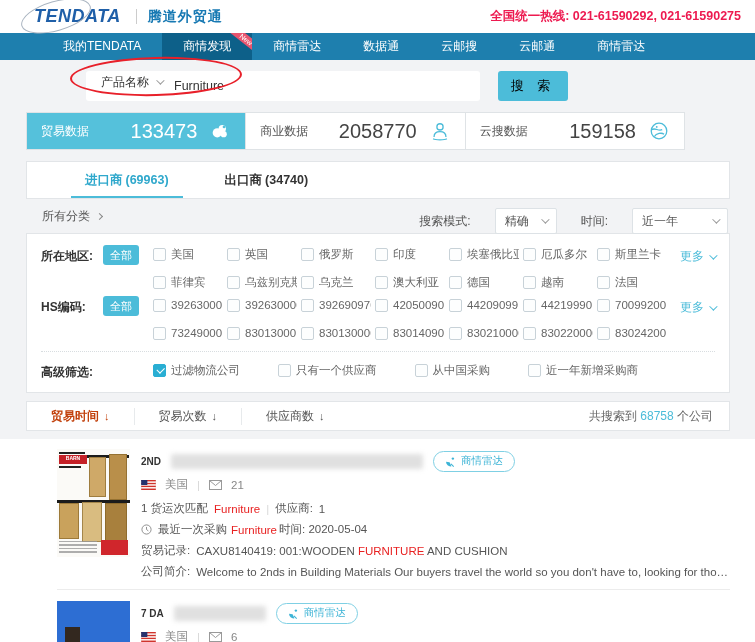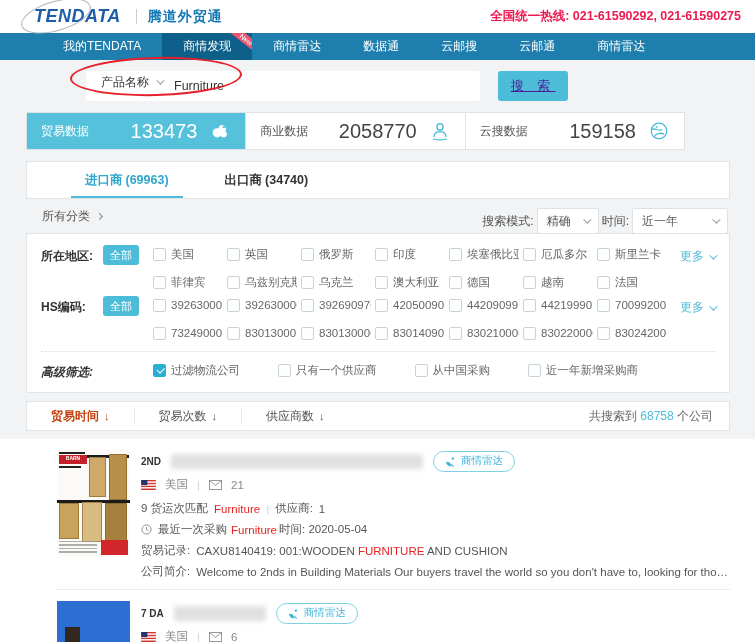--- a/index.html
+++ b/index.html
@@ -26,21 +26,21 @@
 
 .gray-wrap { background:#f2f3f5; padding:0 25px 8px 26px; }
 
 
 .search-section { display:flex; padding:11px 0 11px 60px; position:relative; }
 .search-bar { width:394px; height:30px; background:#fff; border-radius:3px; display:flex; align-items:center; }
 .search-cat { display:flex; align-items:center; gap:7px; padding:0 12px 8px 15px; font-size:12px; color:#333; cursor:pointer; }
 .chev { width:6px; height:6px; border-right:1.5px solid #999; border-bottom:1.5px solid #999; transform:rotate(45deg) translateY(-2px); display:inline-block; }
 .chev.teal { border-color:#4cbcd9; }
 .search-input { flex:1; border:none; outline:none; background:transparent; font-size:12.5px; color:#333; font-family:inherit; }
-.search-btn { margin-left:18px; width:70px; height:30px; background:#4cbcd9; color:#4c1d95; font-size:13px; border:none; border-radius:3px; letter-spacing:5px; cursor:pointer;text-decoration:underline; }
+.search-btn { margin-left:18px; width:70px; height:30px; background:#4cbcd9; color:#000000; font-size:13px; border:none; border-radius:3px; letter-spacing:5px; cursor:pointer; }
 .red-ellipse { position:absolute; left:44px; top:-3px; width:172px; height:39px; border:2.5px solid #e8202a; border-radius:50%; transform:rotate(-1.5deg); pointer-events:none; z-index:5; }
 
 
 .stats { width:659px; height:38px; display:flex; background:#fff; border:1px solid #dfe3e6; }
 .stat { flex:1; display:flex; align-items:center; padding:0 14px; border-right:1px solid #dfe3e6; cursor:pointer; }
 .stat:last-child { border-right:none; }
 .s-label { font-size:12px; color:#555; }
 .s-value { margin-left:auto; font-size:20px; color:#444; margin-right:12px; }
 .stat.active { background:#55c1db; }
 .stat.active .s-label, .stat.active .s-value { color:#fff; }
@@ -49,21 +49,21 @@
 .tabs-panel { margin-top:11px; background:#fff; border:1px solid #e2e5e8; height:38px; display:flex; padding-left:58px; gap:56px; }
 .tab { font-size:12.5px; font-weight:bold; color:#333; line-height:36px; position:relative; cursor:pointer; white-space:nowrap; }
 .tab .tab-count { font-weight:bold; margin-left:3px; }
 .tab.active { color:#2fa8cc; }
 .tab.active::after { content:""; position:absolute; left:-14px; right:-14px; bottom:0; height:2px; background:#4cbcd9; }
 
 
 .toolbar { height:34px; display:flex; align-items:center; font-size:12px; color:#555; padding:0 2px; }
 .all-cats { display:flex; align-items:center; gap:7px; margin-left:14px; cursor:pointer; }
 .chev-r { width:5px; height:5px; border-right:1px solid #888; border-top:1px solid #888; transform:rotate(45deg); display:inline-block; }
-.toolbar-right { margin-left:auto; display:flex; align-items:center; gap:3px;margin-top:10px; }
+.toolbar-right { margin-left:auto; display:flex; align-items:center; gap:24px;margin-top:10px; }
 .select-box { border:1px solid #dde2e6; background:#fff; height:26px; display:flex; align-items:center; padding:0 9px; gap:12px; border-radius:2px; cursor:pointer; }
 .select-box.wide { min-width:96px; justify-content:space-between; }
 
 
 .filters-panel { background:#fff; border:1px solid #e2e5e8; padding:11px 14px 9px; }
 .f-row { display:flex; align-items:flex-start; margin-bottom:5px; }
 .f-label { width:62px; font-size:12px; font-weight:bold; color:#333; padding-top:3px; flex:none; }
 .all-btn { width:36px; height:20px; background:#4cbcd9; color:#fff; font-size:11px; border:none; border-radius:3px; margin-right:14px; flex:none; cursor:pointer; }
 .checks { flex:1; display:grid; grid-template-columns:repeat(7,1fr); row-gap:10px; column-gap:4px; }
 .check-item { display:flex; align-items:center; gap:5px; font-size:11.5px; color:#666; white-space:nowrap; overflow:hidden; cursor:pointer; height:18px; }
@@ -351,21 +351,21 @@
       </div>
       <div class="more-link">
         <span>更多</span>
         <span class="chev teal"></span>
       </div>
     </div>
 
     <div class="dotted-sep"></div>
 
     <div class="f-row" style="margin-bottom:2px;">
-      <span class="f-label" style="width:112px;font-style:italic;">高级筛选:</span>
+      <span class="f-label" style="width:112px;">高级筛选:</span>
       <div class="adv-checks">
         <label class="check-item">
             <span class="cb checked"></span>
             <span>过滤物流公司</span>
           </label>
         <label class="check-item">
             <span class="cb"></span>
             <span>只有一个供应商</span>
           </label>
         <label class="check-item">
@@ -450,21 +450,21 @@
         <span class="v-sep">|</span>
         <span class="icon">
           <svg width="13" height="10" viewBox="0 0 13 10">
               <rect x="0.5" y="0.5" width="12" height="9" fill="none" stroke="#999"></rect>
               <path d="M0.5 0.5 L6.5 5.5 L12.5 0.5" fill="none" stroke="#999"></path>
             </svg>
         </span>
         <span>21</span>
       </div>
       <div class="r-line">
-        <span>9 货运次匹配</span>
+        <span>1 货运次匹配</span>
         <span class="red">Furniture</span>
         <span class="v-sep">|</span>
         <span>供应商:</span>
         <span>1</span>
       </div>
       <div class="r-line">
         <span class="icon">
           <svg width="11" height="11" viewBox="0 0 12 12" fill="none" stroke="#888">
               <circle cx="6" cy="6" r="5"></circle>
               <path d="M6 3.2 V6 L8 7.5"></path>

